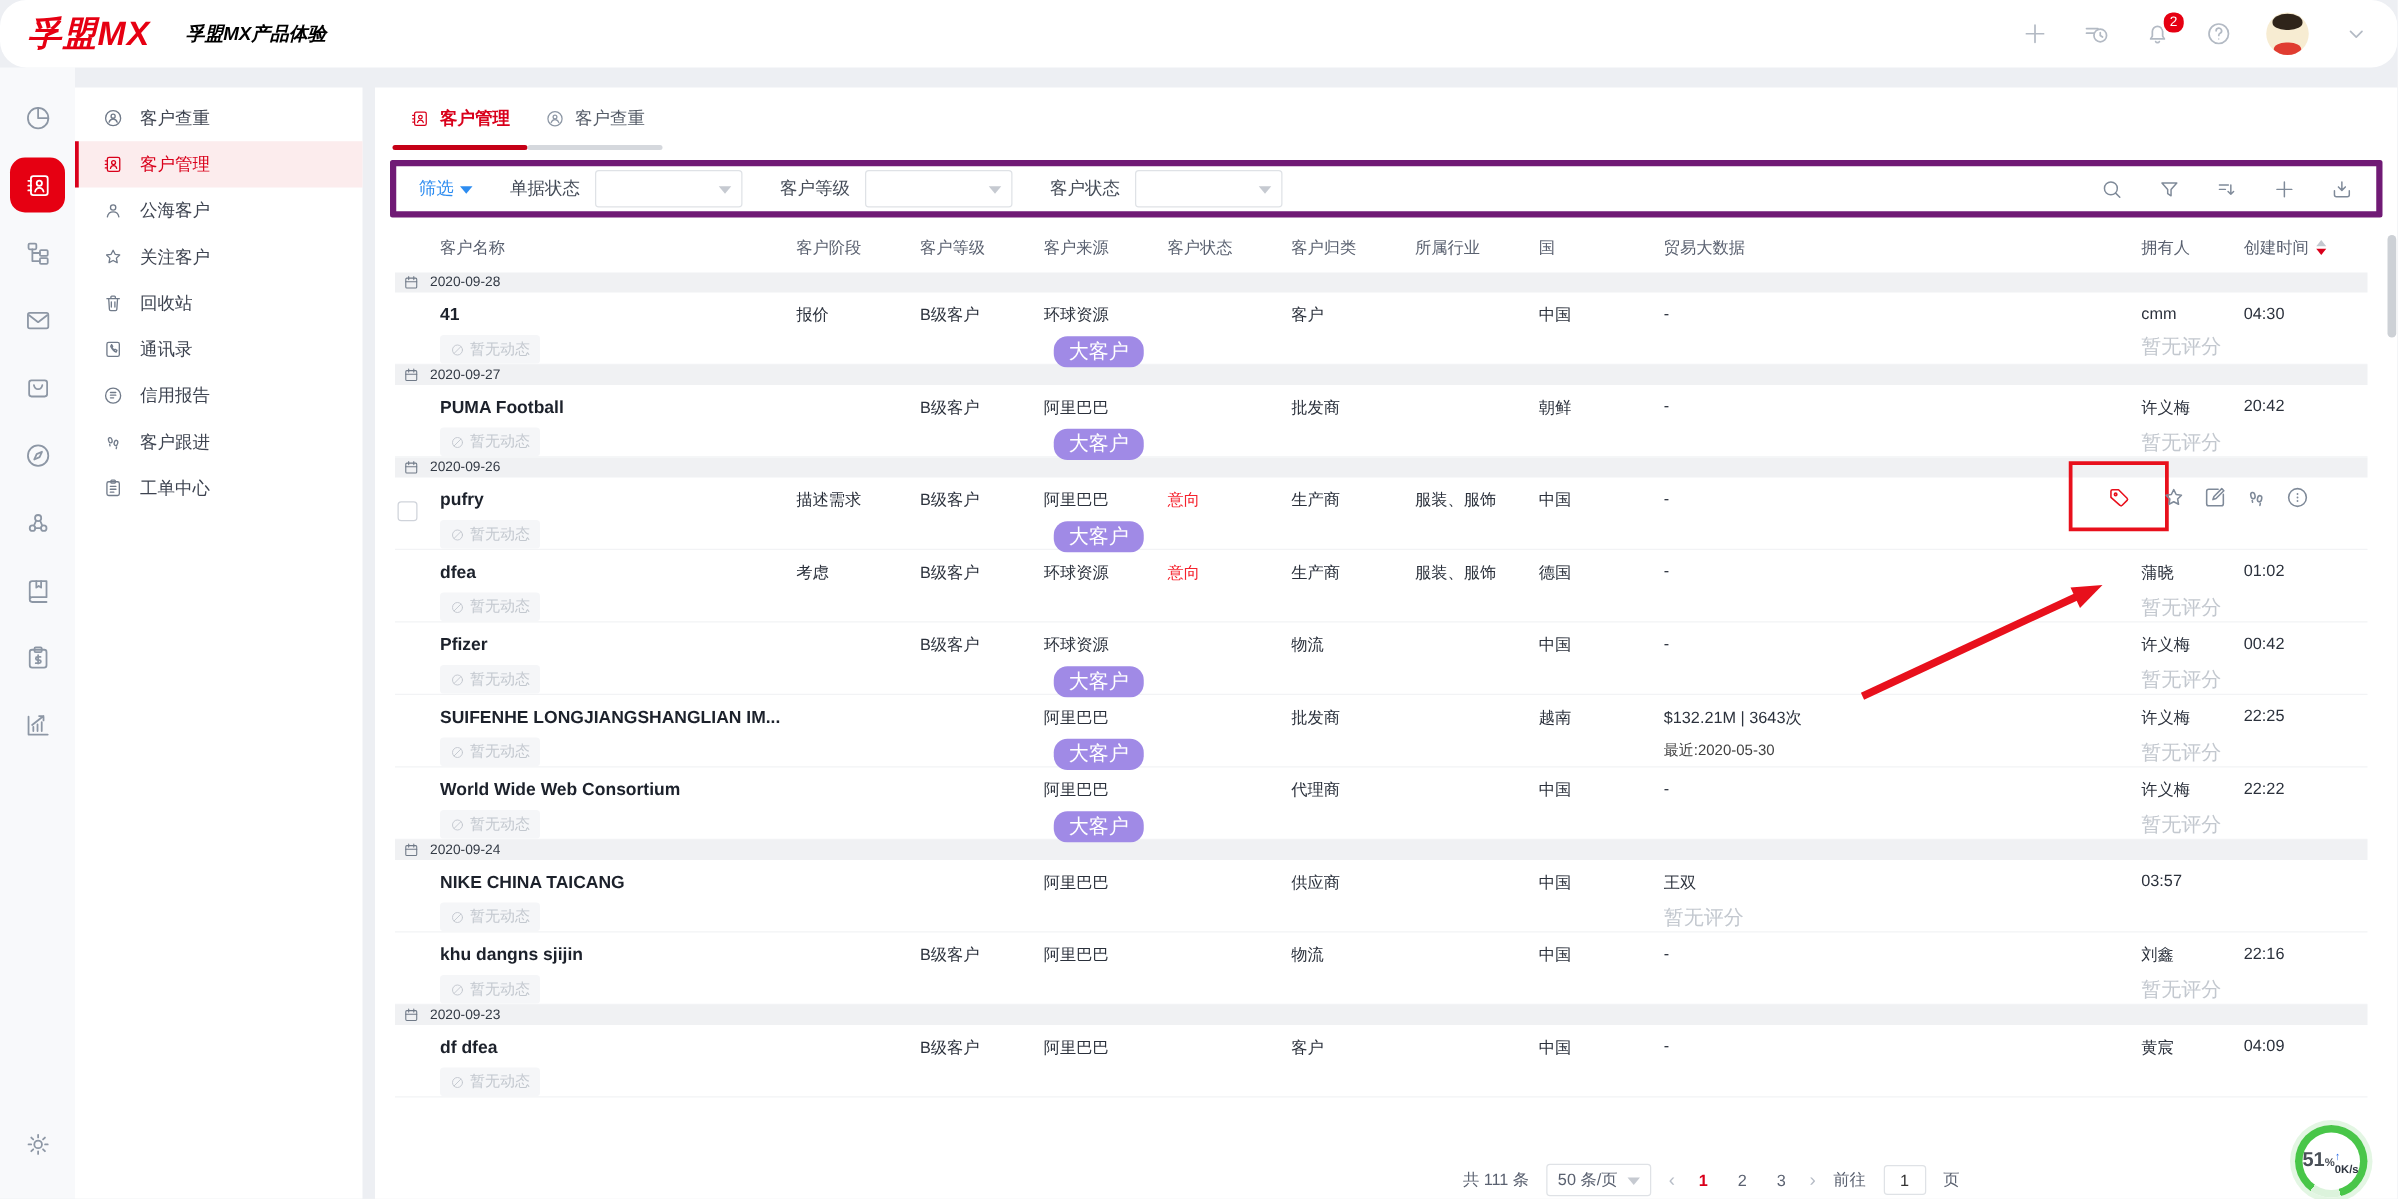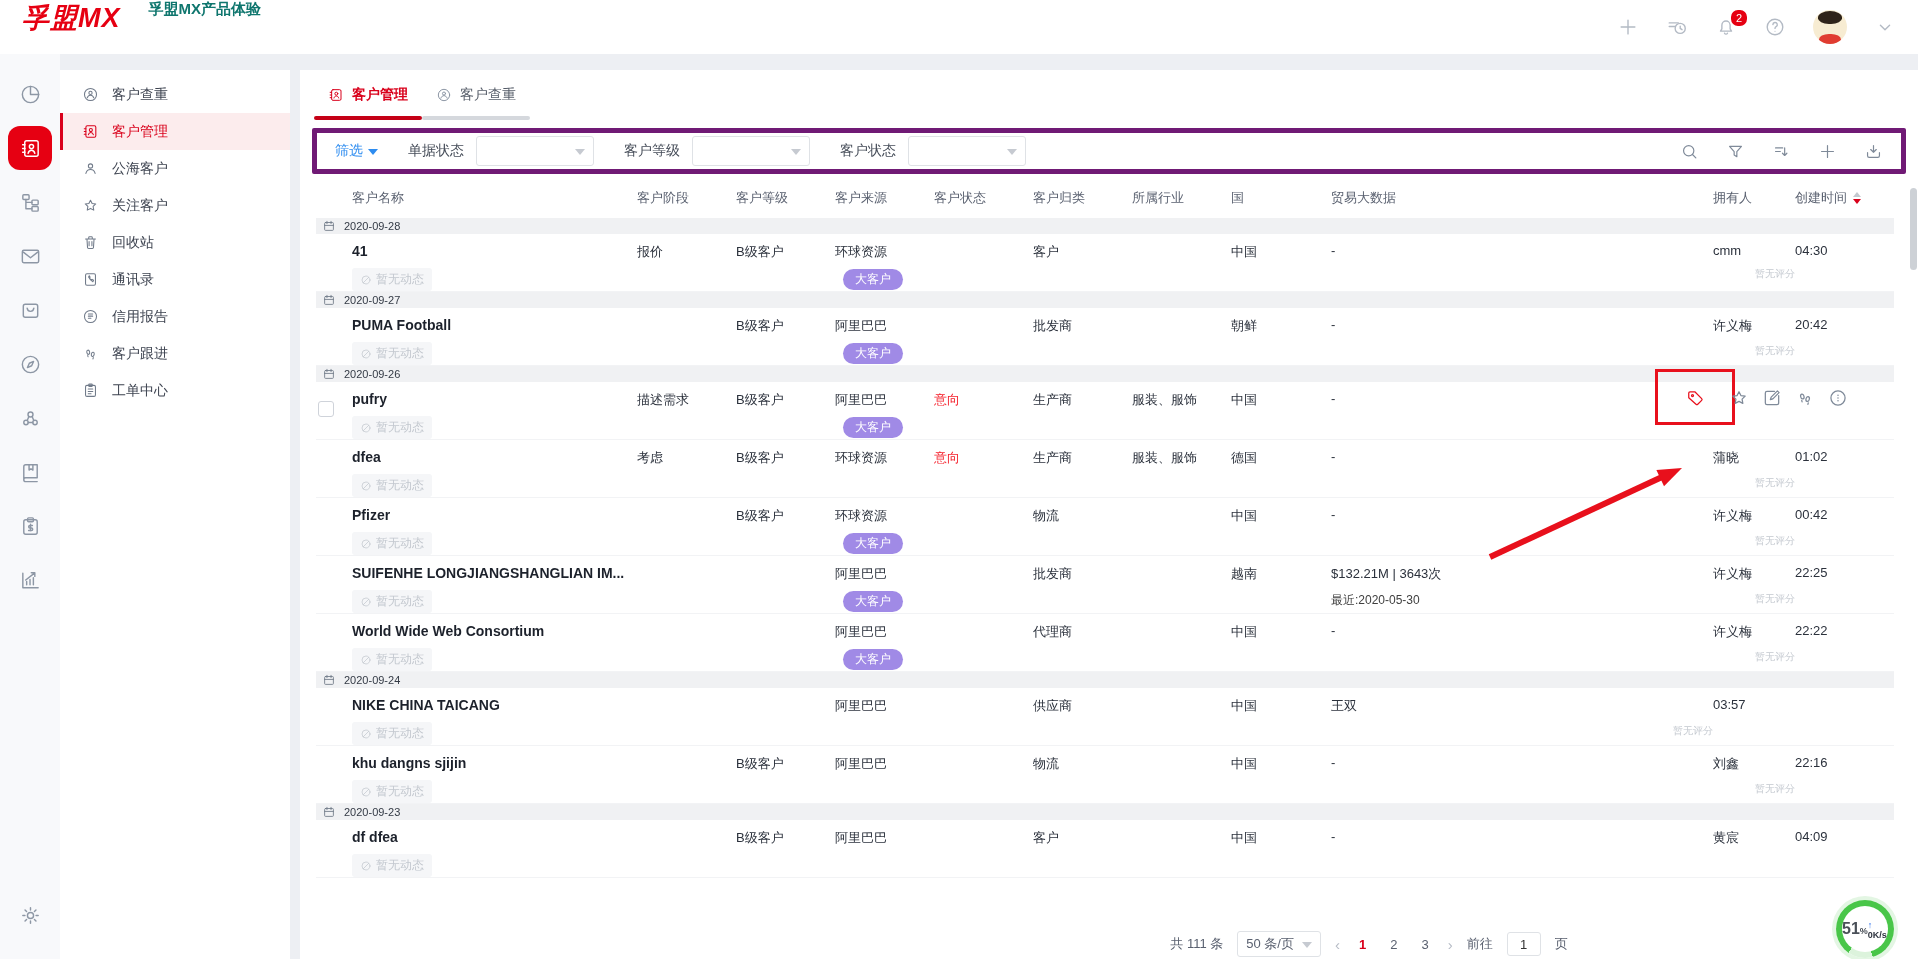--- a/index.html
+++ b/index.html
@@ -1,23 +1,23 @@
 <!DOCTYPE html>
 <html><head>
 <meta charset="utf-8">
 <style>
   * { margin:0; padding:0; box-sizing:border-box; }
   html,body { width:1918px; height:959px; overflow:hidden;
     font-family:"Liberation Sans","DejaVu Sans",sans-serif; background:#edeff3; }
   svg { display:block; }
 
   
-  .topbar { height:54px; background:#fff; display:flex; padding:0 22px; position:relative; z-index:6; }
+  .topbar { height:54px; background:#fff; display:flex; align-items:center; padding:0 22px; position:relative; z-index:6;border-radius:21px; }
   .logo { color:#e60012; font-size:27px; font-weight:bold; letter-spacing:1px; font-style:italic; }
-  .app-title { margin-left:28px; font-size:15px; font-weight:bold; color:#0f766e; }
+  .app-title { margin-left:28px; font-size:15px; font-weight:bold; color:#000000;font-style:italic; }
   .topbar-right { margin-left:auto; display:flex; align-items:center; gap:27px; color:#b3bac4; }
   .tb-icon { cursor:pointer; position:relative; }
   .tb-icon svg { width:22px; height:22px; }
   .nbadge { position:absolute; top:-8px; right:-12px; background:#e60012; color:#fff; font-size:11px;
     line-height:14px; border-radius:9px; padding:1px 5px; font-style:normal; border:2px solid #fff; }
   .avatar { width:34px; height:34px; border-radius:50%; background:#f7ecd2; position:relative; overflow:hidden; cursor:pointer; }
   .avatar .hair { position:absolute; top:1px; left:5px; right:5px; height:13px; background:#2f241a; border-radius:50% 50% 45% 45%; }
   .avatar .shirt { position:absolute; bottom:-2px; left:6px; right:6px; height:12px; background:#e03c31; border-radius:45% 45% 0 0; }
   .chev { color:#b3bac4; }
 
@@ -75,24 +75,24 @@
   .group-row { height:16px; background:#f0f1f3; display:flex; align-items:center; gap:8px; padding-left:6px;
     font-size:11px; color:#333a45; }
   .group-row svg { width:14px; height:14px; color:#707a88; }
 
   .row { height:58px; position:relative; border-bottom:1px solid #f2f3f5; padding-top:9px; align-items:start; }
   .cell { font-size:13px; color:#2b313c; white-space:nowrap; overflow:hidden; }
   .name { font-size:14px; font-weight:bold; color:#1c212b; cursor:pointer; }
   .chip { margin-top:9px; display:inline-flex; align-items:center; gap:4px; background:#f5f6f8;
     color:#c3c8cf; font-size:12px; padding:3px 8px; border-radius:3px; }
   .chip svg { width:12px; height:12px; }
-  .vip { margin-top:8px; display:inline-block; background:#a08ae6; color:#fff; font-size:12px;
+  .vip { margin-top:8px; display:inline-block; background:#a08ae6; color:#fff; font-size:16px;
     padding:2px 12px; border-radius:11px; margin-left:8px; }
   .status { color:#f5222d; }
-  .sub { margin-top:9px; font-size:10px; color:#c3c8cf;text-align:right; }
+  .sub { margin-top:9px; font-size:16px; color:#c3c8cf; }
   .trade-sub { margin-top:9px; font-size:12px; color:#404040; }
   .checkbox { width:16px; height:16px; border:1px solid #cfd3da; border-radius:3px; display:inline-block;
     background:#fff; margin:10px 0 0 2px; cursor:pointer; }
 
   .actions { position:absolute; right:46px; top:6px; display:flex; align-items:center; gap:13px; color:#7f8a99; }
   .actions .act { cursor:pointer; position:relative; }
   .actions svg { width:20px; height:20px; }
   .act-tag { color:#e8101c; margin-right:11px; }
   .anno-box { position:absolute; left:-30px; top:-19px; width:80px; height:56px; border:3px solid #e8101c; pointer-events:none; }
 

